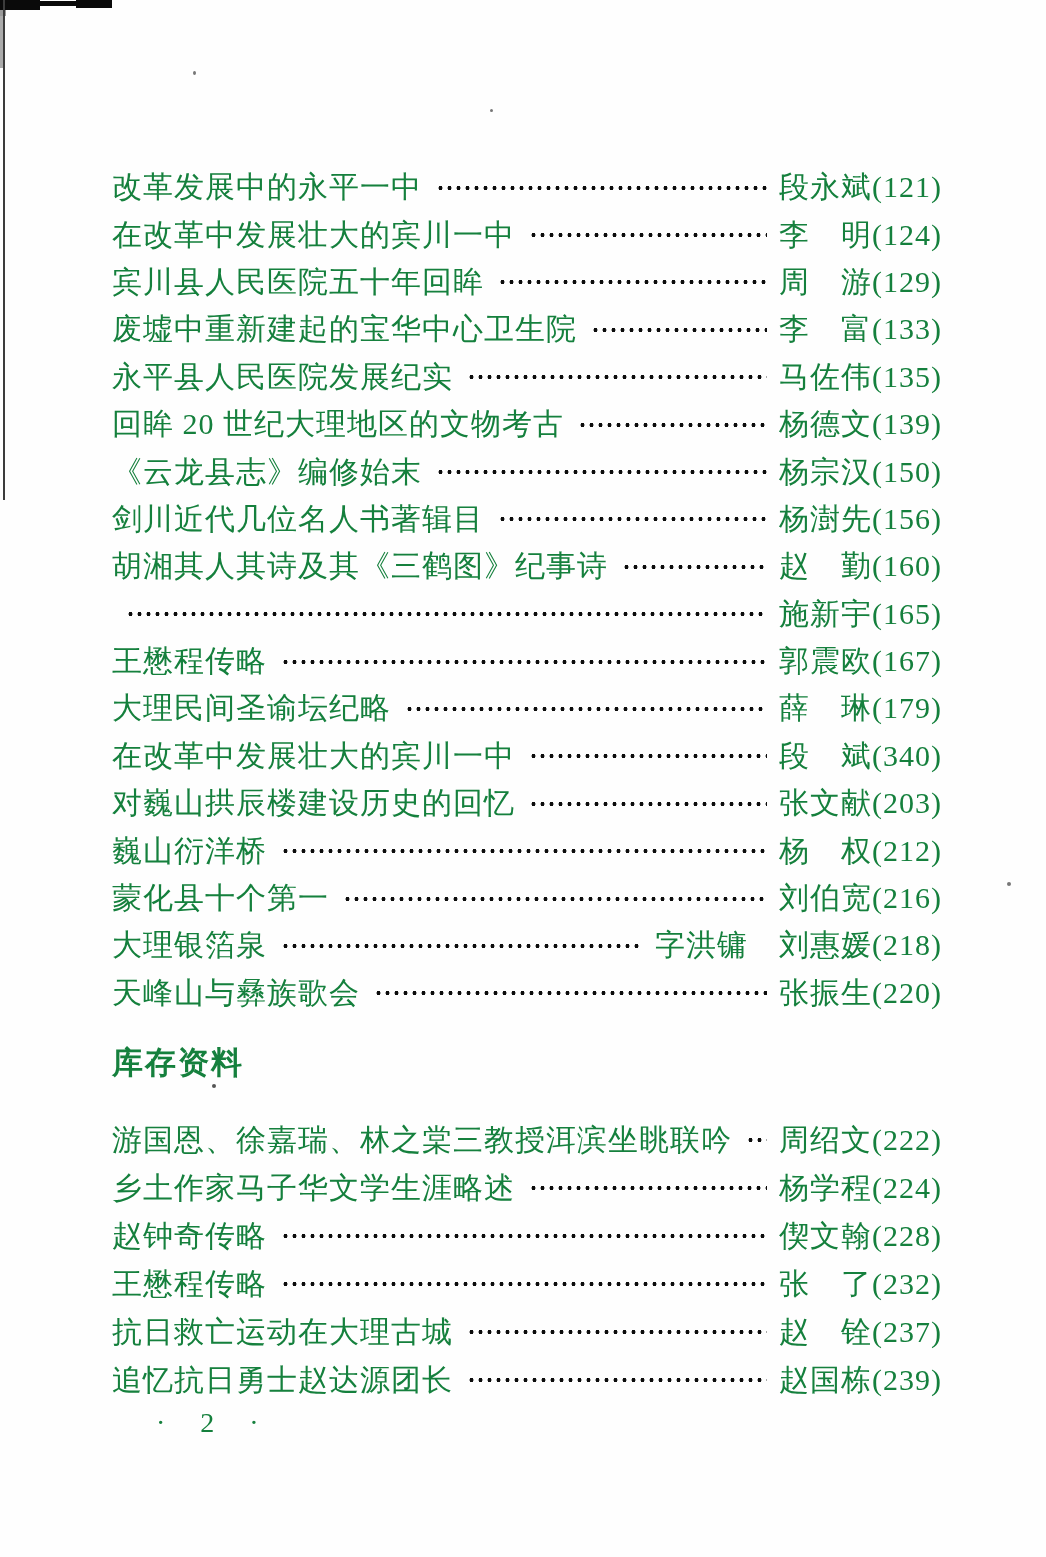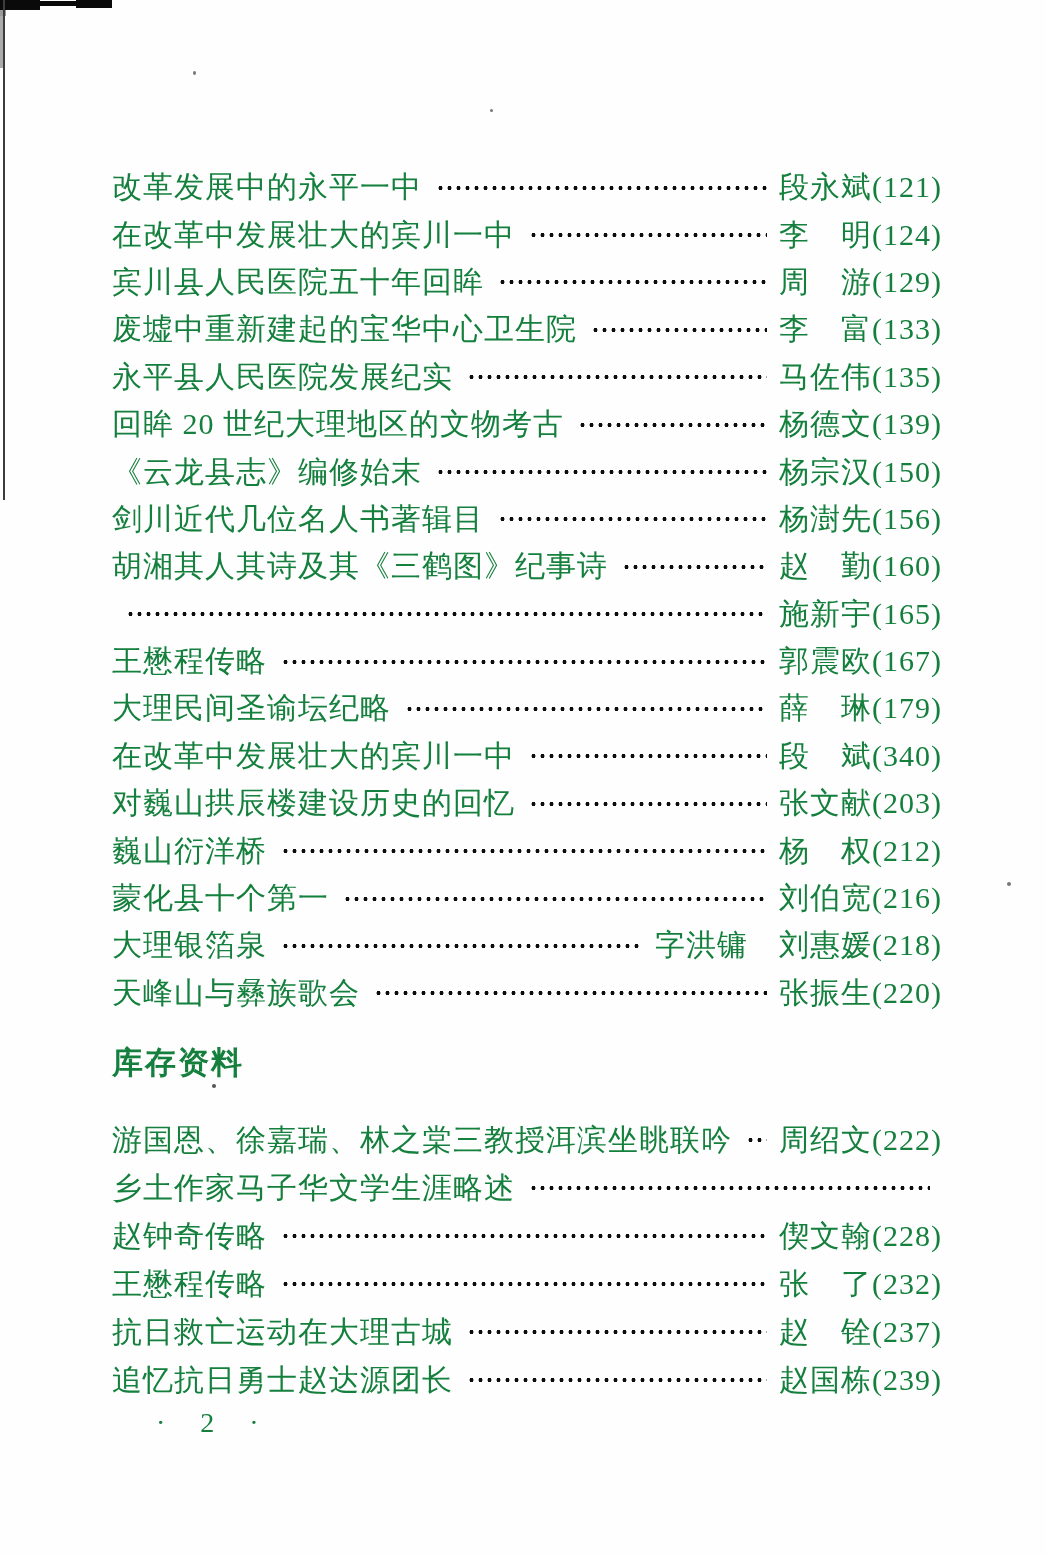--- a/index.html
+++ b/index.html
@@ -176,20 +176,21 @@
 
     <ol class="toc part2">
         <li class="row">
     <span class="title">游国恩、徐嘉瑞、林之棠三教授洱滨坐眺联吟</span>
     <span class="dots"></span>
     <span class="author">周绍文(222)</span>
   </li>
         <li class="row">
     <span class="title">乡土作家马子华文学生涯略述</span>
     <span class="dots"></span>
+    <span class="author">杨学程(224)</span>
   </li>
         <li class="row">
     <span class="title">赵钟奇传略</span>
     <span class="dots"></span>
     <span class="author">偰文翰(228)</span>
   </li>
         <li class="row">
     <span class="title">王懋程传略</span>
     <span class="dots"></span>
     <span class="author">张　了(232)</span>

